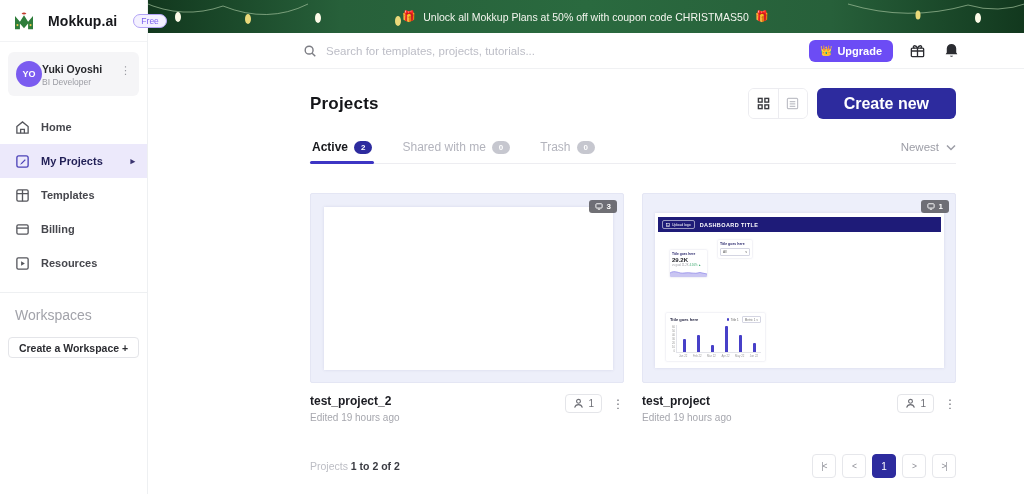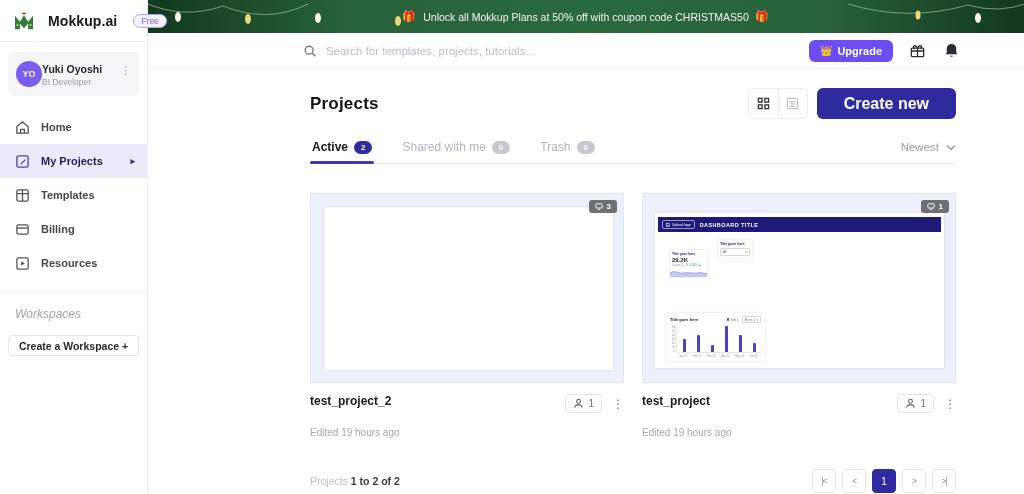--- a/index.html
+++ b/index.html
@@ -15,21 +15,21 @@
   .avatar { width:26px; height:26px; border-radius:50%; background:#7b5cf0; color:#fff; font-size:9px; font-weight:bold; display:flex; align-items:center; justify-content:center; flex:0 0 auto; }
   .user-name { font-size:10.5px; font-weight:bold; color:#26272b; line-height:1.3; }
   .user-role { font-size:8.5px; color:#9b9ca3; }
   .kebab { color:#9b9ca3; font-size:11px; position:absolute; right:8px; top:12px; cursor:pointer; }
   .nav { margin-top:14px; }
   .nav-item { height:34px; display:flex; align-items:center; gap:11px; padding:0 15px; font-size:11px; font-weight:bold; color:#46474d; cursor:pointer; position:relative; }
   .nav-item svg { flex:0 0 auto; }
   .nav-item.active { background:#ece9fb; color:#211f56; }
   .nav-caret { position:absolute; right:12px; font-size:9px; color:#3b3570; }
   .side-divider { border-top:1px solid #eef0f2; margin:12px 0 14px; }
-  .ws-label { font-size:12px; color:#a2a3aa; padding:0 15px; margin-bottom:14px;font-style:italic; }
+  .ws-label { font-size:14px; color:#a2a3aa; padding:0 15px; margin-bottom:14px; }
   .ws-btn { margin:0 8px; height:21px; border:1px solid #e4e5e9; border-radius:4px; background:#fff; display:flex; align-items:center; justify-content:center; font-size:10.5px; font-weight:bold; color:#2b2c31; cursor:pointer; }
 
   
   .banner { position:absolute; left:148px; top:0; right:0; height:33px; background:linear-gradient(90deg,#12381e 0%,#27603a 22%,#2a6a3f 50%,#27603a 78%,#12381e 100%); display:flex; align-items:center; justify-content:center; gap:7px; color:#f4f6ef; font-size:10.5px; overflow:hidden; }
   .banner svg.lights { position:absolute; left:0; top:0; width:100%; height:100%; }
   .banner-text { position:relative; z-index:1; }
   .banner-emoji { font-size:11px; position:relative; z-index:1; }
 
   
   .header { position:absolute; left:148px; top:33px; right:0; height:36px; background:#fff; border-bottom:1px solid #f0f1f3; display:flex; align-items:center; }
@@ -87,21 +87,21 @@
   .metric-dd { border:0.5px solid #d4d5e2; border-radius:1px; font-size:3px; color:#777; padding:0.5px 2px; margin-left:3px; }
   .bar-plot { display:flex; margin-top:2px; height:28px; }
   .bar-ylabels { display:flex; flex-direction:column; justify-content:space-between; font-size:2.8px; color:#999; text-align:right; width:6px; padding-right:1px; }
   .bars { flex:1; display:flex; align-items:flex-end; justify-content:space-around; border-left:0.5px solid #e3e4ea; border-bottom:0.5px solid #e3e4ea; }
   .bar { width:3px; border-radius:1px 1px 0 0; }
   .bar-xlabels { display:flex; justify-content:space-around; font-size:2.8px; color:#999; margin-left:6px; margin-top:1px; }
   .bar-xlabels div { width:12px; text-align:center; }
 
   .card-foot { display:flex; margin-top:11px; align-items:flex-start; }
   .proj-name { font-size:12px; font-weight:bold; color:#1b1c22; }
-  .proj-edited { font-size:10px; color:#a6a7ae; margin-top:19px; }
+  .proj-edited { font-size:10px; color:#a6a7ae; margin-top:4px; }
   .foot-right { margin-left:auto; display:flex; align-items:center; gap:10px; }
   .member-badge { display:flex; align-items:center; gap:4px; border:1px solid #e4e5e9; border-radius:4px; padding:3px 7px; font-size:10px; color:#6e6f76; cursor:pointer; }
   .foot-kebab { color:#6e6f76; font-size:12px; cursor:pointer; }
 
   .pager-row { display:flex; align-items:center; margin-top:31px; }
   .pager-summary { font-size:10.5px; color:#bcbdc4; }
   .pager-summary b { color:#3a3b42; font-weight:bold; }
   .pager-btns { margin-left:auto; display:flex; gap:6px; }
   .pg-btn { width:24px; height:24px; border:1px solid #e6e7eb; border-radius:4px; background:#fff; display:flex; align-items:center; justify-content:center; font-size:8.5px; color:#8d8e96; cursor:pointer; letter-spacing:-1px; }
   .pg-btn.current { background:#2d2b9e; border-color:#2d2b9e; color:#fff; font-size:10px; letter-spacing:0; }

